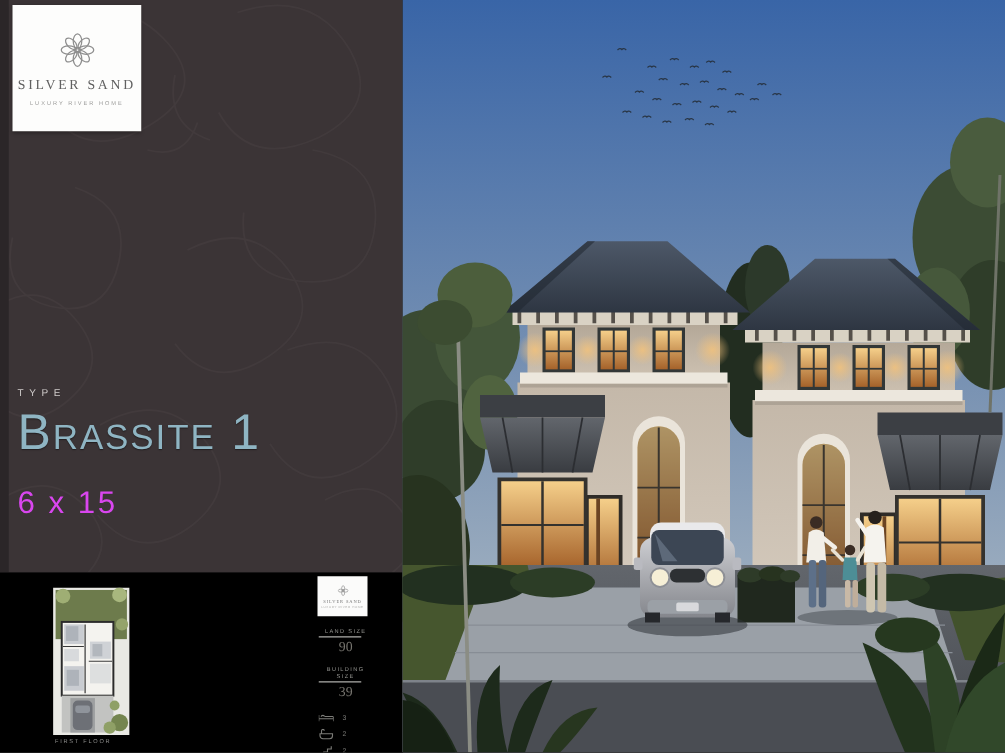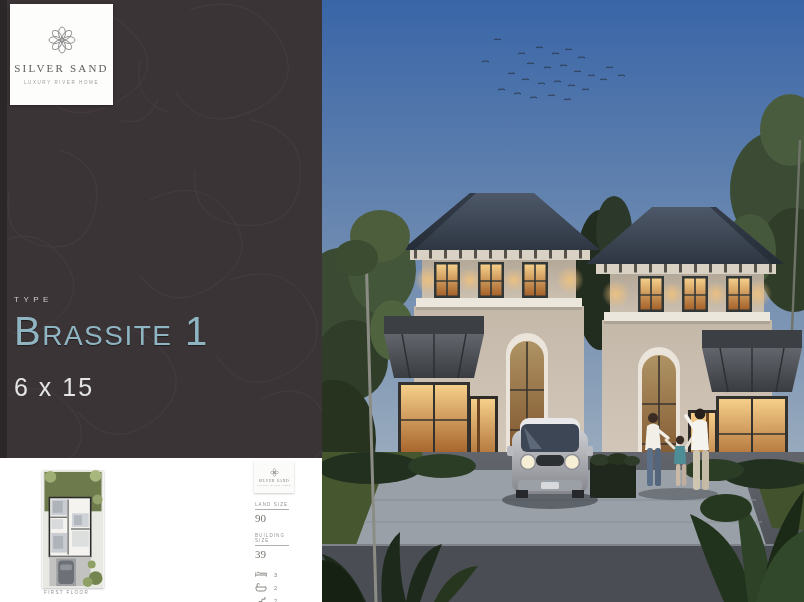--- a/index.html
+++ b/index.html
@@ -10,29 +10,29 @@
   .left-panel { position:absolute; left:0; top:0; width:322px; height:458px; background:#3b3436; overflow:hidden; }
   .left-edge-shade { position:absolute; left:0; top:0; width:7px; height:458px; background:#2b2628; }
   .pattern { position:absolute; left:0; top:0; width:322px; height:458px; opacity:.55; }
 
   .logo-card { position:absolute; left:10px; top:4px; width:103px; height:101px; background:#fdfdfc;
                display:flex; flex-direction:column; align-items:center; justify-content:center; box-shadow:0 1px 3px rgba(0,0,0,.35); }
   .logo-emblem { width:30px; height:30px; margin-bottom:7px; }
   .logo-name { font-family:"Liberation Serif", serif; font-size:11px; letter-spacing:2.2px; color:#606060; white-space:nowrap; }
   .logo-tagline { margin-top:6px; font-size:4.5px; letter-spacing:1.6px; color:#9c9c9a; white-space:nowrap; }
 
-  .type-block { position:absolute; left:14px; top:295px; }
+  .type-block { position:absolute; left:14px; top:310px; }
   .type-label { font-size:8px; letter-spacing:4.5px; color:#cfcbca; }
   .type-name { margin-top:7px; font-family:Liberation Sans, sans-serif; font-variant:small-caps;
                font-size:40px; line-height:1; letter-spacing:1.5px; color:#8fb5c3;
                text-shadow:0 1px 1px rgba(0,0,0,.45); }
-  .type-size { margin-top:22px; font-size:25px; font-weight:300; letter-spacing:2px; color:#e5e5e5; }
+  .type-size { margin-top:22px; font-size:25px; font-weight:300; letter-spacing:2px; color:#d946ef; }
 
   
-  .plan-card { position:absolute; left:0; top:458px; width:322px; height:144px; background:#ffffff; overflow:hidden; }
+  .plan-card { position:absolute; left:0; top:458px; width:322px; height:144px; background:#000000; overflow:hidden;text-align:center; }
   .floorplan { position:absolute; left:42px; top:12px; width:62px; height:118px; box-shadow:0 1px 2px rgba(0,0,0,.25); }
   .plan-caption { position:absolute; left:44px; top:132px; font-size:4.5px; letter-spacing:1.4px; color:#8f8f8d; }
 
   .plan-side { position:absolute; left:252px; top:3px; width:46px; }
   .mini-logo-card { width:40px; height:32px; background:#fbfbfa; margin-left:2px;
                     display:flex; flex-direction:column; align-items:center; justify-content:center; box-shadow:0 1px 2px rgba(0,0,0,.2); }
   .mini-emblem { width:9px; height:9px; }
   .mini-name { font-family:"Liberation Serif", serif; font-size:3.6px; letter-spacing:.7px; color:#7a7a7a; margin-top:2px; white-space:nowrap; }
   .mini-tag { font-size:2.4px; letter-spacing:.5px; color:#b0b0ae; margin-top:1px; white-space:nowrap; }
 

